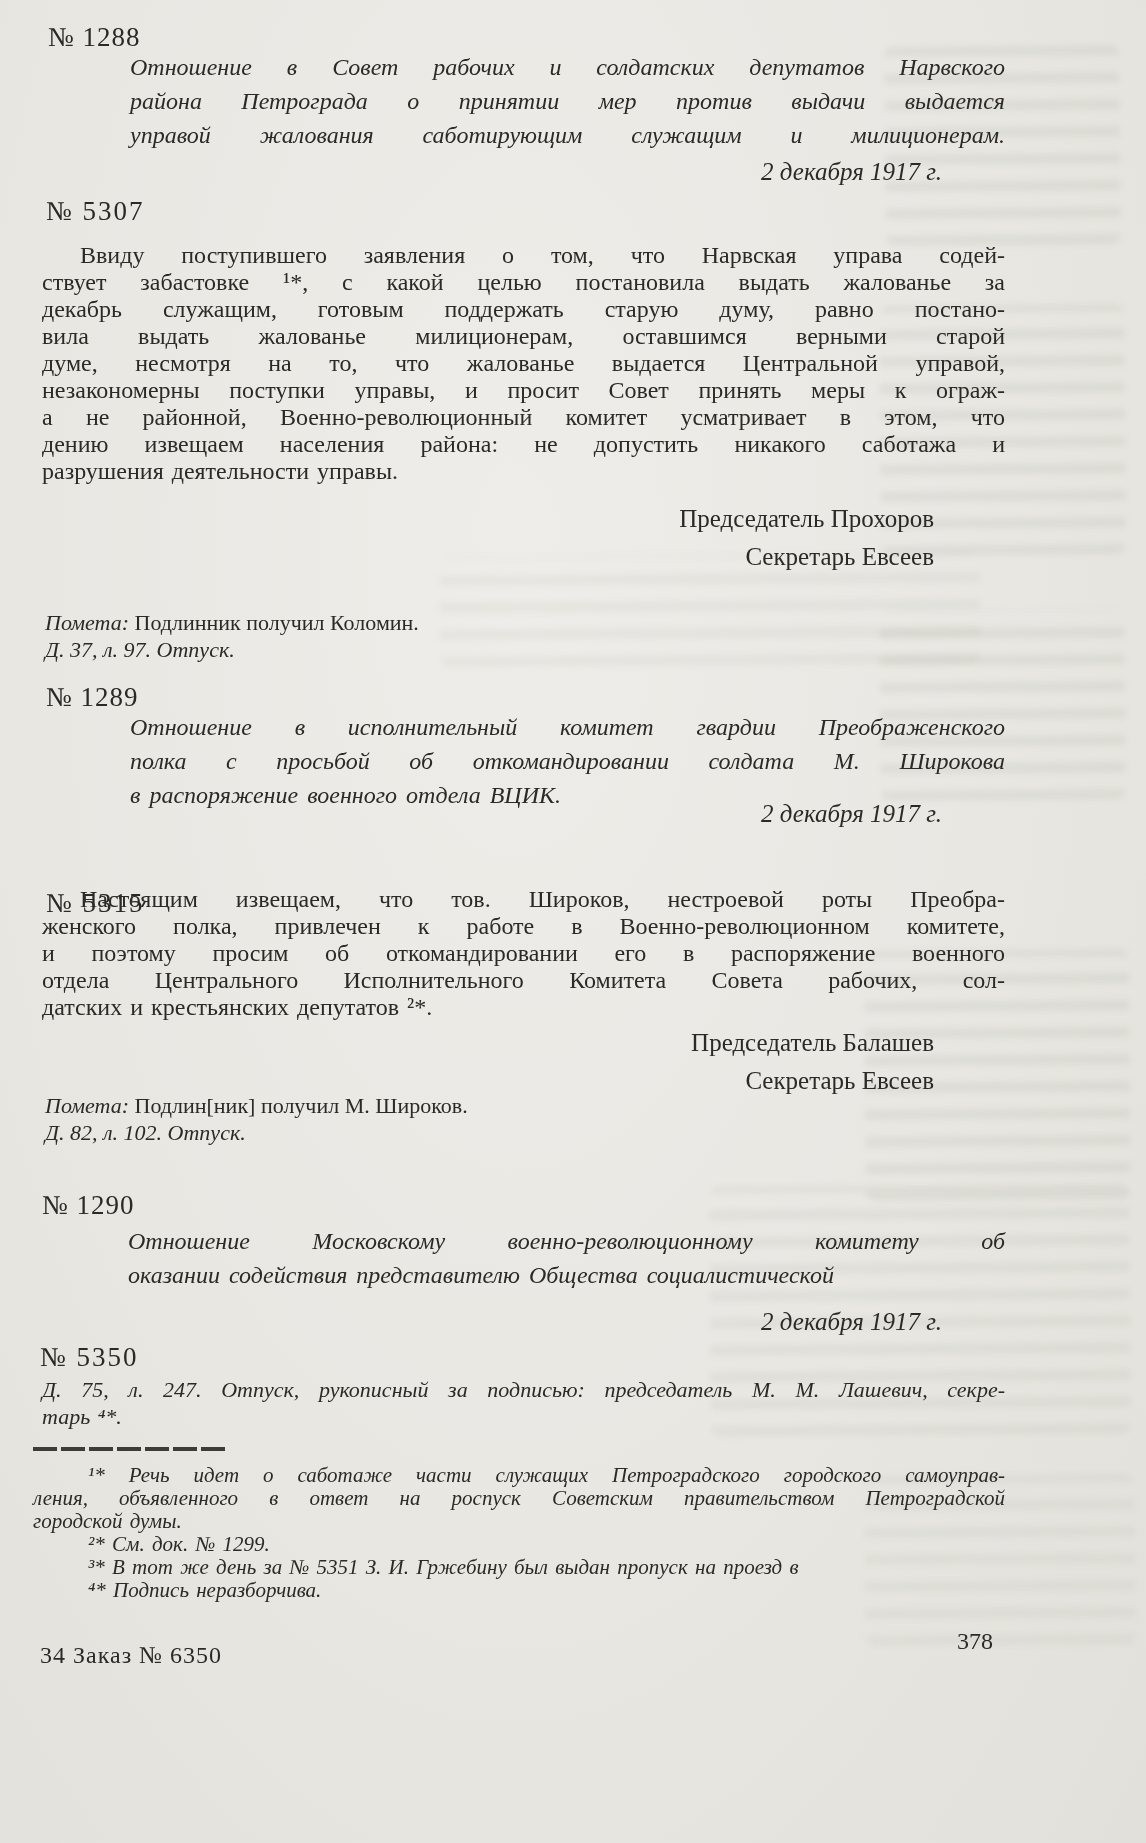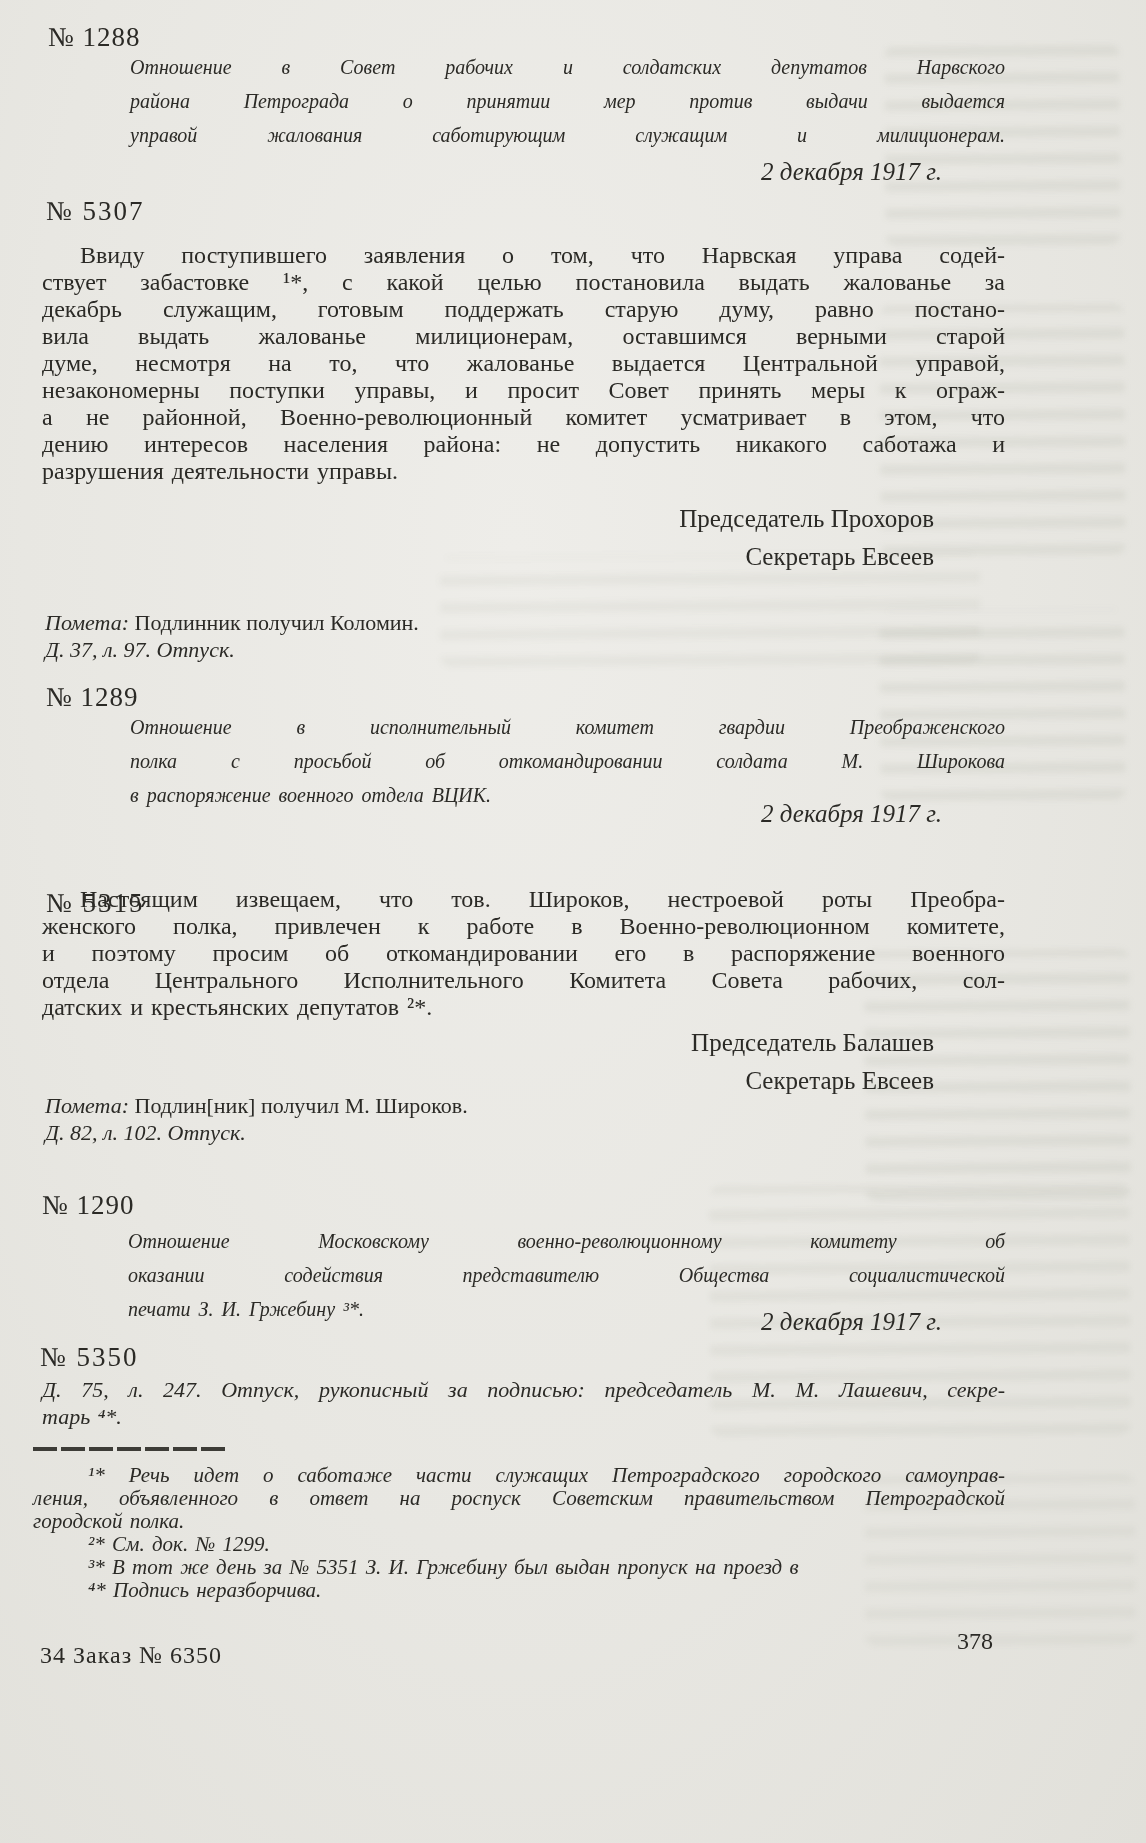--- a/index.html
+++ b/index.html
@@ -11,21 +11,21 @@
       radial-gradient(ellipse at 45% 30%, #eeede9 0%, #e8e7e2 55%, #e1e0da 100%);
     font-family:"Liberation Serif","DejaVu Serif",serif;
     color:#2b2a26;
     overflow:hidden;
   }
   .abs { position:absolute; }
 
   .doc-num { font-size:27px; letter-spacing:1px; white-space:nowrap; }
   .reg-num { font-size:27px; letter-spacing:2px; white-space:nowrap; }
 
-  .doc-title { font-style:italic; font-size:20px; line-height:34px; word-spacing:3px; }
+  .doc-title { font-style:italic; font-size:24px; line-height:34px; word-spacing:3px; }
   .doc-title>div { text-align:justify; text-align-last:justify; }
   .doc-title>div:last-child { text-align-last:left; }
   .doc-title.j-all>div:last-child { text-align-last:justify; }
 
   .doc-date { font-style:italic; font-size:25px; text-align:right; white-space:nowrap; }
 
   .doc-body { font-size:24px; line-height:27px; word-spacing:2px; }
   .doc-body>div { text-align:justify; text-align-last:justify; }
   .doc-body>div:first-child { text-indent:38px; }
   .doc-body>div:last-child { text-align-last:left; }
@@ -91,21 +91,21 @@
     <div class="abs reg-num" style="top:196px;left:46px;">№ 5307</div>
 
     <div class="abs doc-body" style="top:242px;left:42px;width:963px;">
         <div>Ввиду поступившего заявления о том, что Нарвская управа содей-</div>
         <div>ствует забастовке ¹*, с какой целью постановила выдать жалованье за</div>
         <div>декабрь служащим, готовым поддержать старую думу, равно постано-</div>
         <div>вила выдать жалованье милиционерам, оставшимся верными старой</div>
         <div>думе, несмотря на то, что жалованье выдается Центральной управой,</div>
         <div>незакономерны поступки управы, и просит Совет принять меры к ограж-</div>
         <div>а не районной, Военно-революционный комитет усматривает в этом, что</div>
-        <div>дению интересов населения района: не допустить никакого саботажа и</div>
+        <div>дению извещаем населения района: не допустить никакого саботажа и</div>
         <div>разрушения деятельности управы.</div>
       </div>
 
     <div class="abs sig" style="top:500px;left:400px;right:212px;">
       <div>Председатель Прохоров</div>
       <div>Секретарь Евсеев</div>
     </div>
 
     <div class="abs nota" style="top:570px;left:45px;width:960px;margin-top:39px;">
       <div>
@@ -150,40 +150,39 @@
       <div class="ref-italic">Д. 82, л. 102. Отпуск.</div>
     </div>
   </section>
 
   <section>
     <div class="abs doc-num" style="top:1190px;left:42px;">№ 1290</div>
 
     <div class="abs doc-title" style="top:1224px;left:128px;width:877px;">
         <div>Отношение Московскому военно-революционному комитету об</div>
         <div>оказании содействия представителю Общества социалистической</div>
-        <div>печати З. И. Гржебину ³*.</div>
       </div>
 
     <div class="abs doc-date" style="top:1308px;left:500px;right:204px;">2 декабря 1917 г.</div>
 
     <div class="abs reg-num" style="top:1342px;left:40px;">№ 5350</div>
 
     <div class="abs archive" style="top:1376px;left:42px;width:963px;">
         <div>Д. 75, л. 247. Отпуск, рукописный за подписью: председатель М. М. Лашевич, секре-</div>
         <div>тарь ⁴*.</div>
       </div>
   </section>
 
   <div class="abs fnrule" style="top:1447px;left:33px;width:195px;"></div>
 
   <div class="abs footnotes" style="top:1464px;left:33px;width:972px;">
     <div class="fnp">
         <div>¹* Речь идет о саботаже части служащих Петроградского городского самоуправ-</div>
         <div>ления, объявленного в ответ на роспуск Советским правительством Петроградской</div>
-        <div>городской полка.</div>
+        <div>городской думы.</div>
       </div>
     <div class="fn-single">²* См. док. № 1299.</div>
     <div class="fnp">
         <div>³* В тот же день за № 5351 З. И. Гржебину был выдан пропуск на проезд в</div>
       </div>
     <div class="fn-single">⁴* Подпись неразборчива.</div>
   </div>
 
   <div class="abs page-num" style="top:1628px;left:700px;right:153px;">378</div>
 

